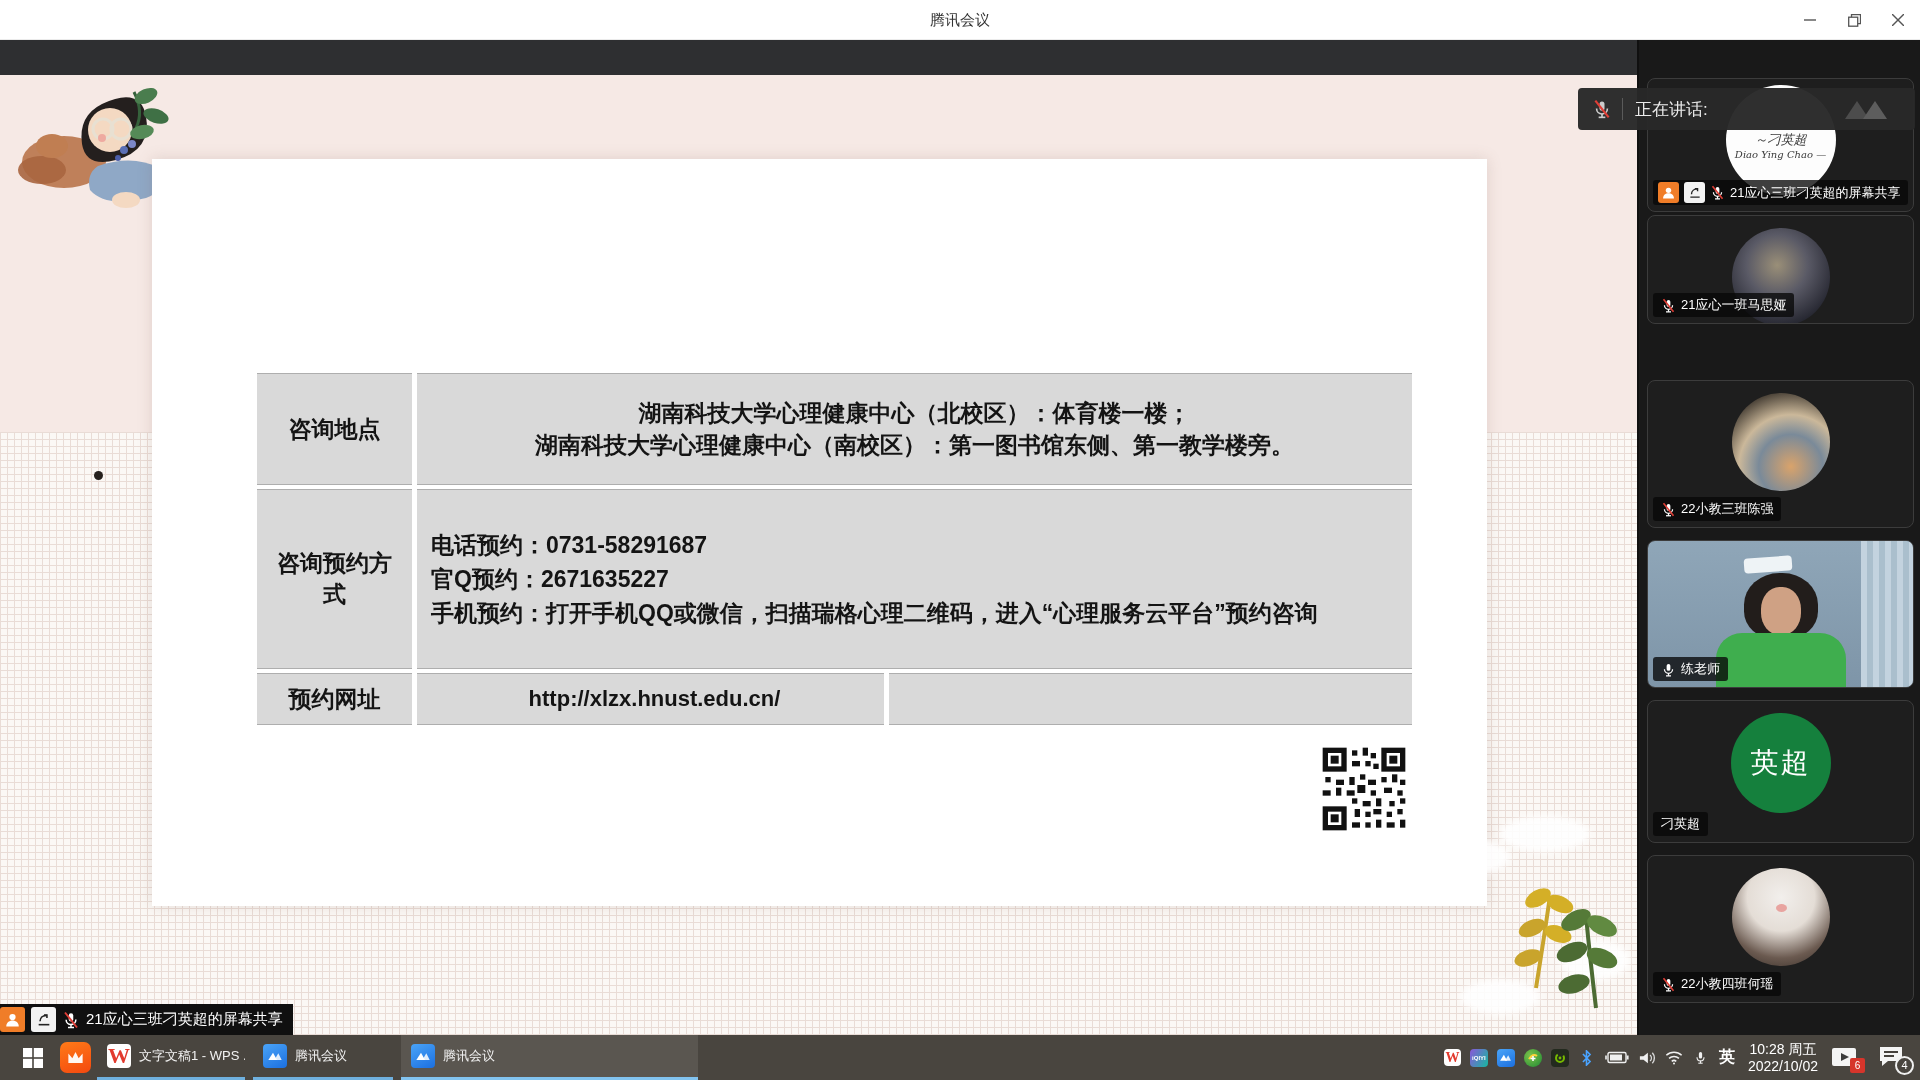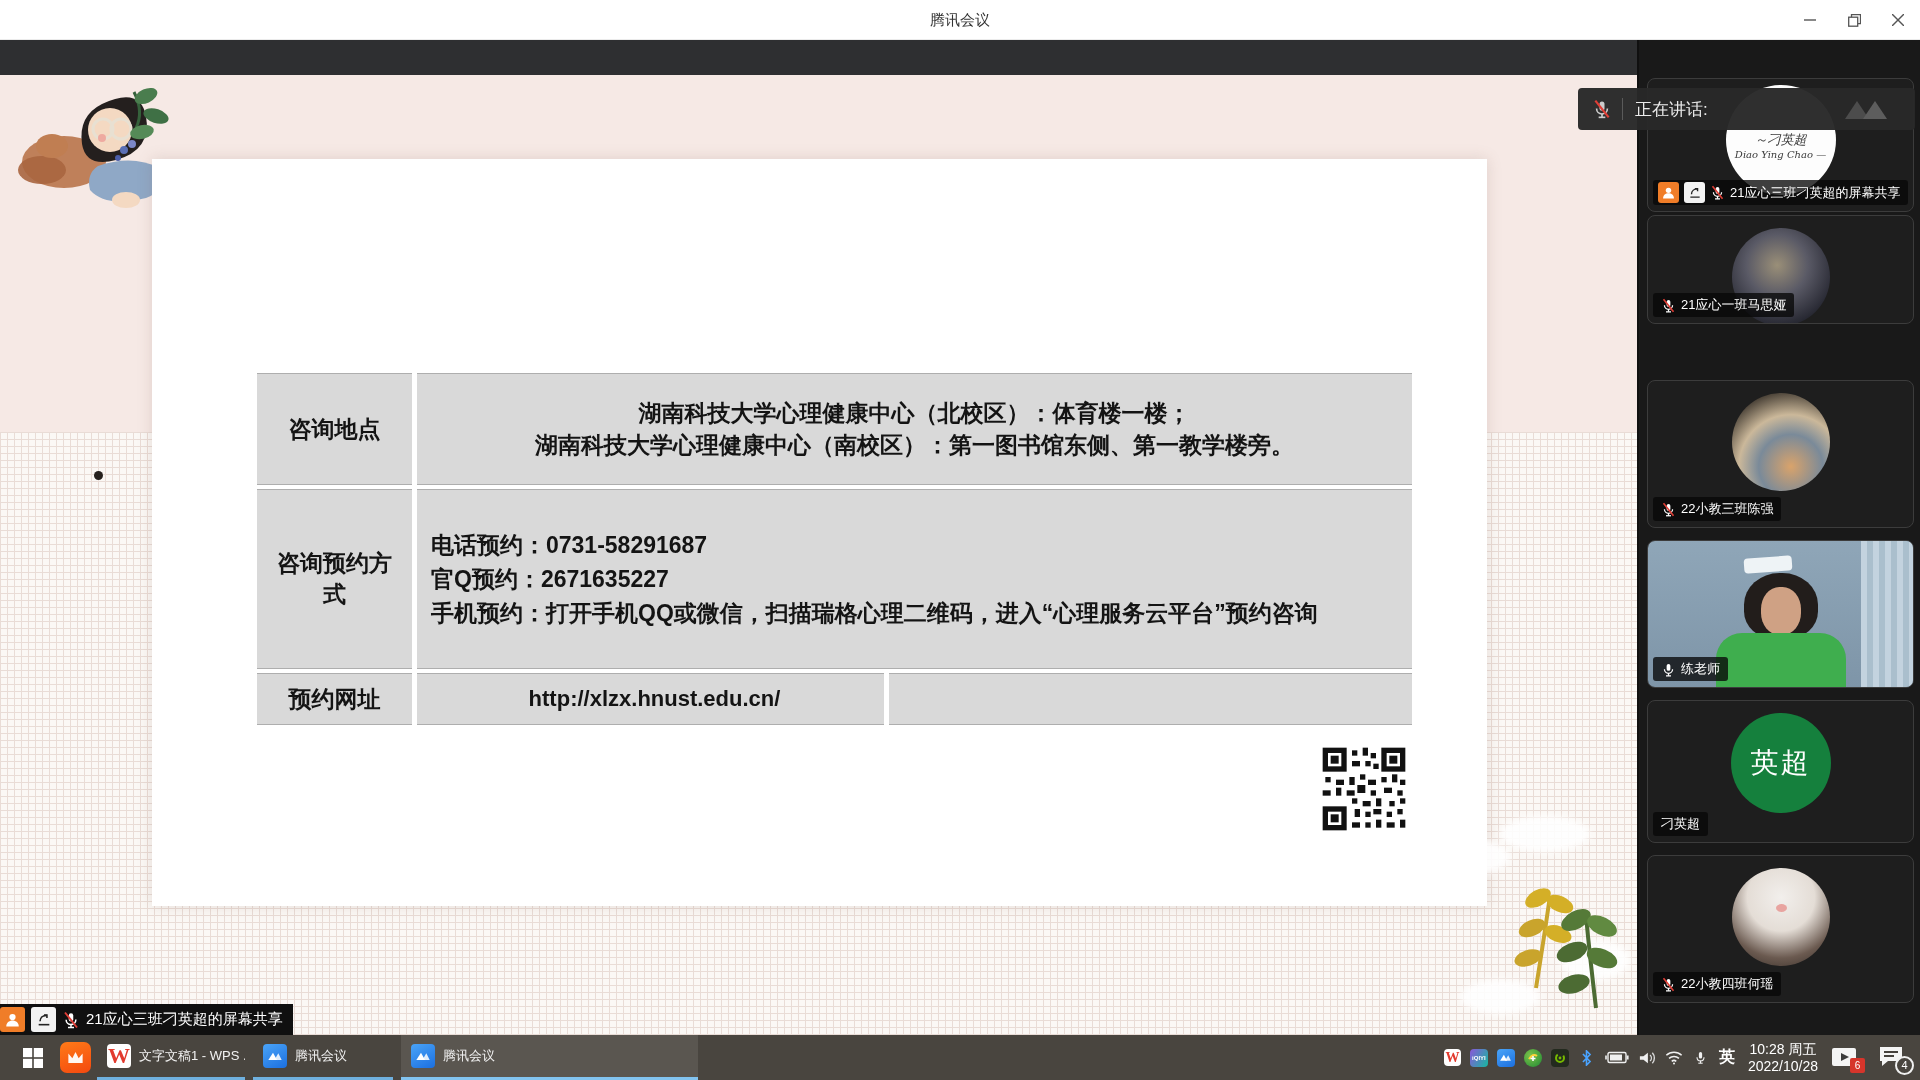--- a/index.html
+++ b/index.html
@@ -486,21 +486,21 @@
       <svg width="13" height="17" viewBox="0 0 24 24">
         <rect x="9" y="2" width="6" height="12" rx="3" fill="#f0f0f0"></rect>
         <path d="M5.5 11.5c0 4 2.9 6.8 6.5 6.8s6.5-2.8 6.5-6.8" stroke="#f0f0f0" stroke-width="2" fill="none"></path>
         <line x1="12" y1="18.4" x2="12" y2="22.5" stroke="#f0f0f0" stroke-width="2"></line>
           <line x1="8" y1="22.5" x2="16" y2="22.5" stroke="#f0f0f0" stroke-width="2"></line>
         </svg>
     </span>
     <span class="lang">英</span>
     <div class="clock">
       <div>10:28 周五</div>
-      <div>2022/10/28</div>
+      <div>2022/10/02</div>
     </div>
     <div class="tray-video">
       <svg width="26" height="24" viewBox="0 0 26 24">
           <rect x="1" y="3" width="24" height="18" rx="2" fill="#f4f4f4"></rect>
           <path d="M10 8l8 4-8 4z" fill="#3b3b3b"></path>
         </svg>
       <span class="v-badge">6</span>
     </div>
     <div class="tray-notif">
       <svg width="26" height="24" viewBox="0 0 26 24">

